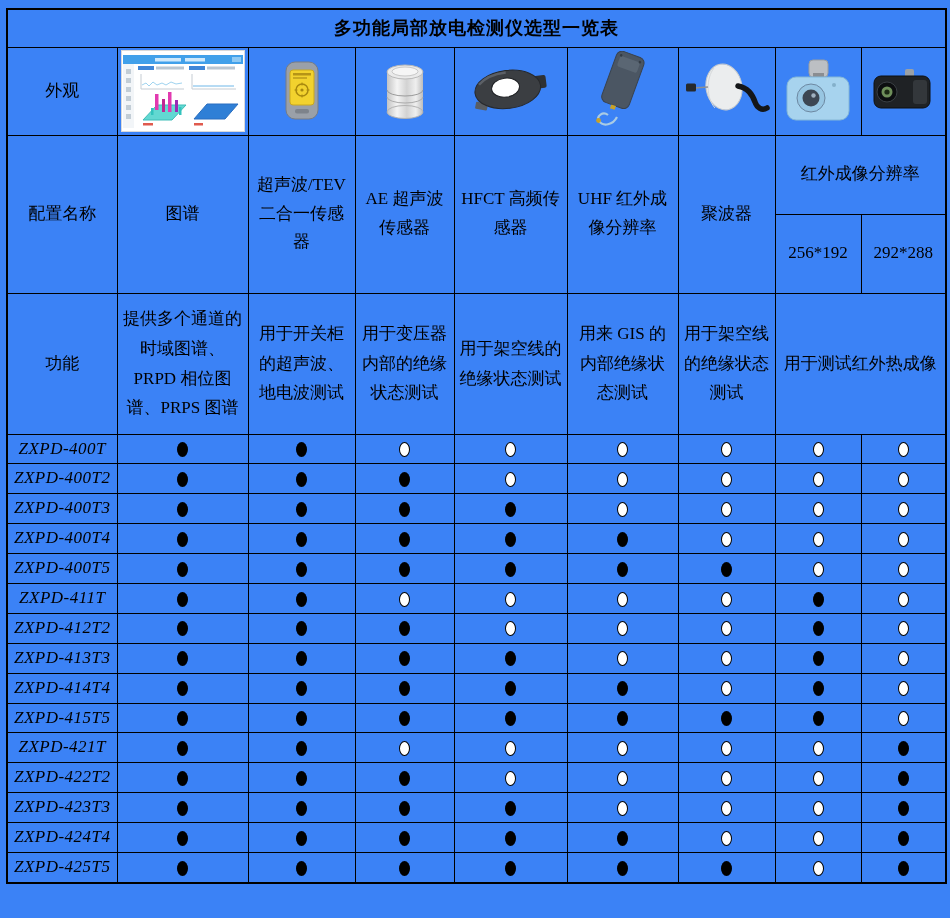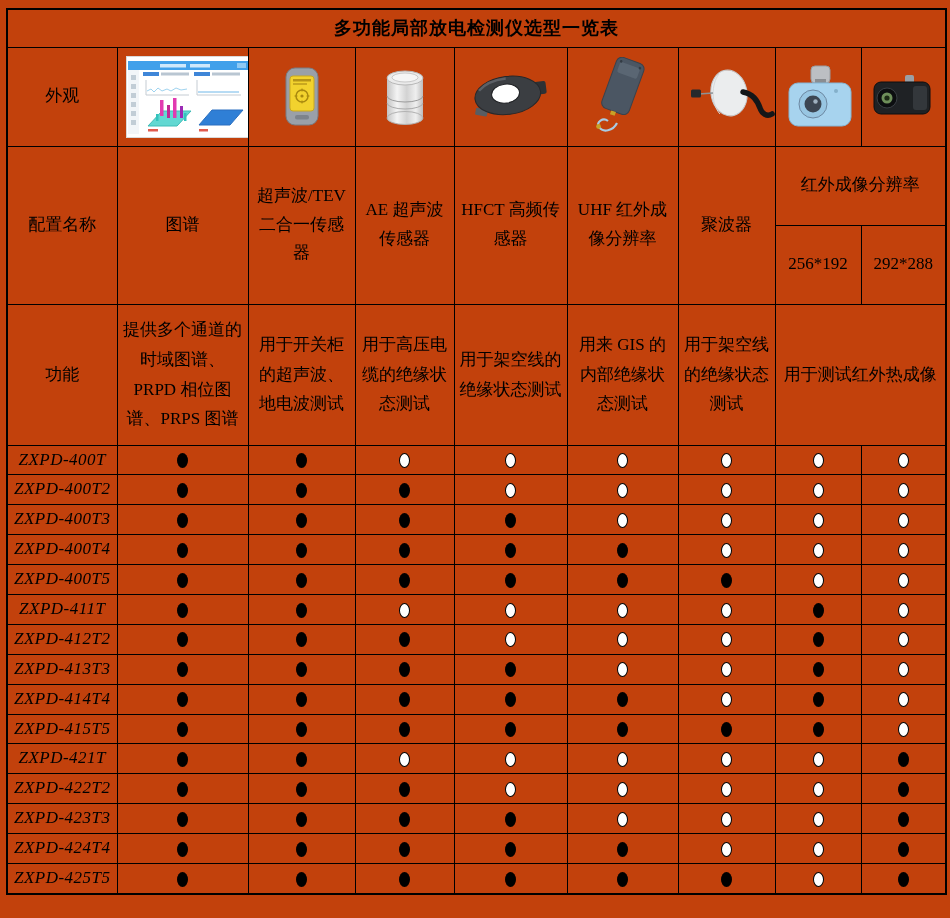--- a/index.html
+++ b/index.html
@@ -1,38 +1,38 @@
 <!DOCTYPE html>
 <html><head>
 <meta charset="utf-8">
 <style>
   * { margin:0; padding:0; box-sizing:border-box; }
   html,body { background:#ffffff; width:950px; }
   body {
     font-family:"Liberation Serif","DejaVu Serif",serif;
     color:#000;
   }
-  .page { width:950px; height:918px; padding:8px 5px 8px 6px; background:#c2410c; }
+  .page { width:950px; height:918px; padding:8px 5px 8px 6px; background:#3b82f6; }
   table.sel {
     border-collapse:collapse;
     width:939px;
     table-layout:fixed;
     border:2px solid #000;
   }
   table.sel td {
     border:1px solid #000;
     text-align:center;
     vertical-align:middle;
     font-size:17px;
     line-height:1.7;
     padding:2px 4px;
     overflow:hidden;
   }
   tr.title-row td { height:38px; font-weight:bold; font-size:18px; letter-spacing:1px; }
-  tr.appearance-row td { height:88px; padding:8px; }
+  tr.appearance-row td { height:88px; padding:2px; }
   tr.config-top td { height:79px; }
   tr.config-sub td { height:79px; }
   tr.function-row td { height:141px; font-size:17px; line-height:1.75; padding:4px 5px; }
   tr.model-row td { height:29px; padding:0 2px; }
   td.model-cell { font-size:16px; letter-spacing:0.5px;font-style:italic; }
   
   .dot { display:inline-block; width:11px; height:15px; border-radius:50%; vertical-align:middle; }
   .dot.filled { background:#000; }
   .dot.empty  { background:#fff; border:1.6px solid #000; }
   svg { display:block; margin:0 auto; }
@@ -202,21 +202,21 @@
   </tr>
   <tr class="config-sub">
     <td>256*192</td>
     <td>292*288</td>
   </tr>
 
   <tr class="function-row">
     <td>功能</td>
     <td>提供多个通道的时域图谱、PRPD 相位图谱、PRPS 图谱</td>
     <td>用于开关柜的超声波、地电波测试</td>
-    <td>用于高压电缆的绝缘状态测试</td>
+    <td>用于变压器内部的绝缘状态测试</td>
     <td>用于架空线的绝缘状态测试</td>
     <td>用来 GIS 的内部绝缘状态测试</td>
     <td>用于架空线的绝缘状态测试</td>
     <td colspan="2">用于测试红外热成像</td>
   </tr>
 
   </tbody>
   <tbody>
         <tr class="model-row">
           <td class="model-cell">ZXPD-400T</td>

